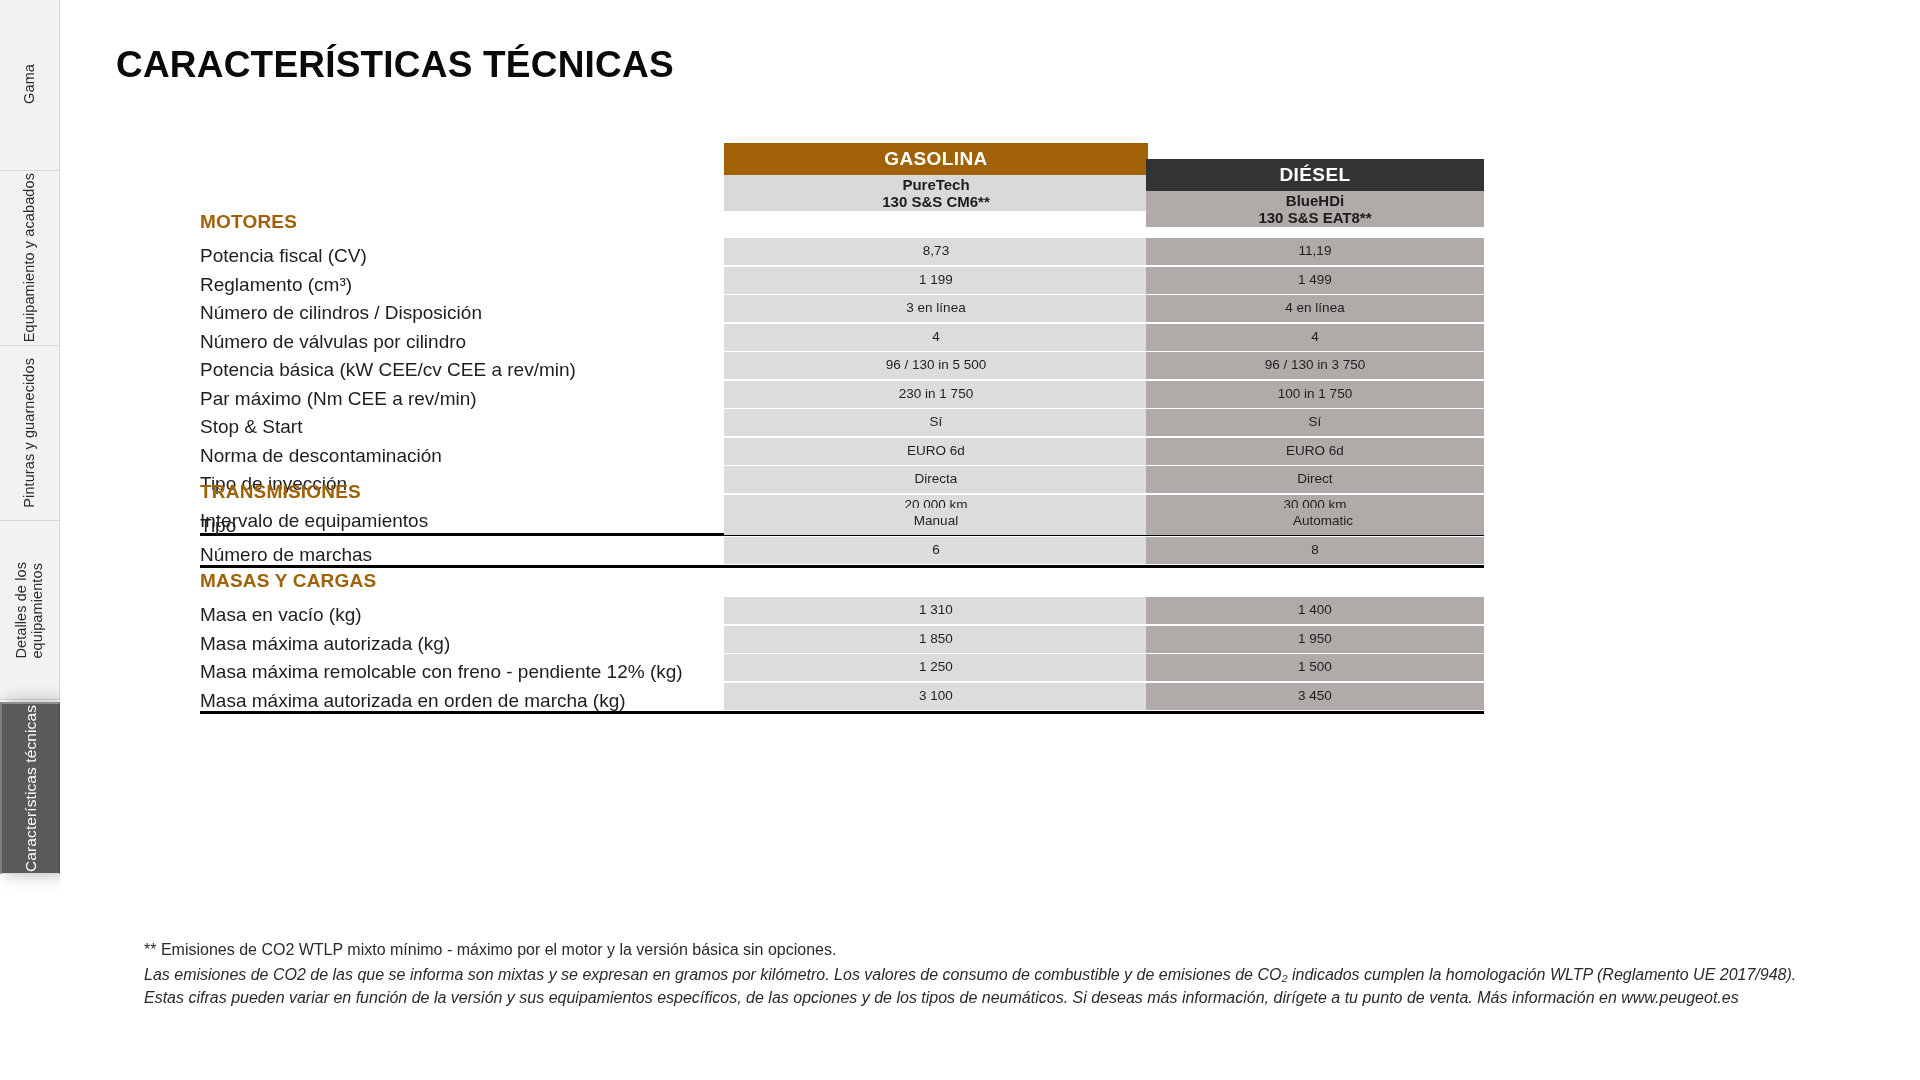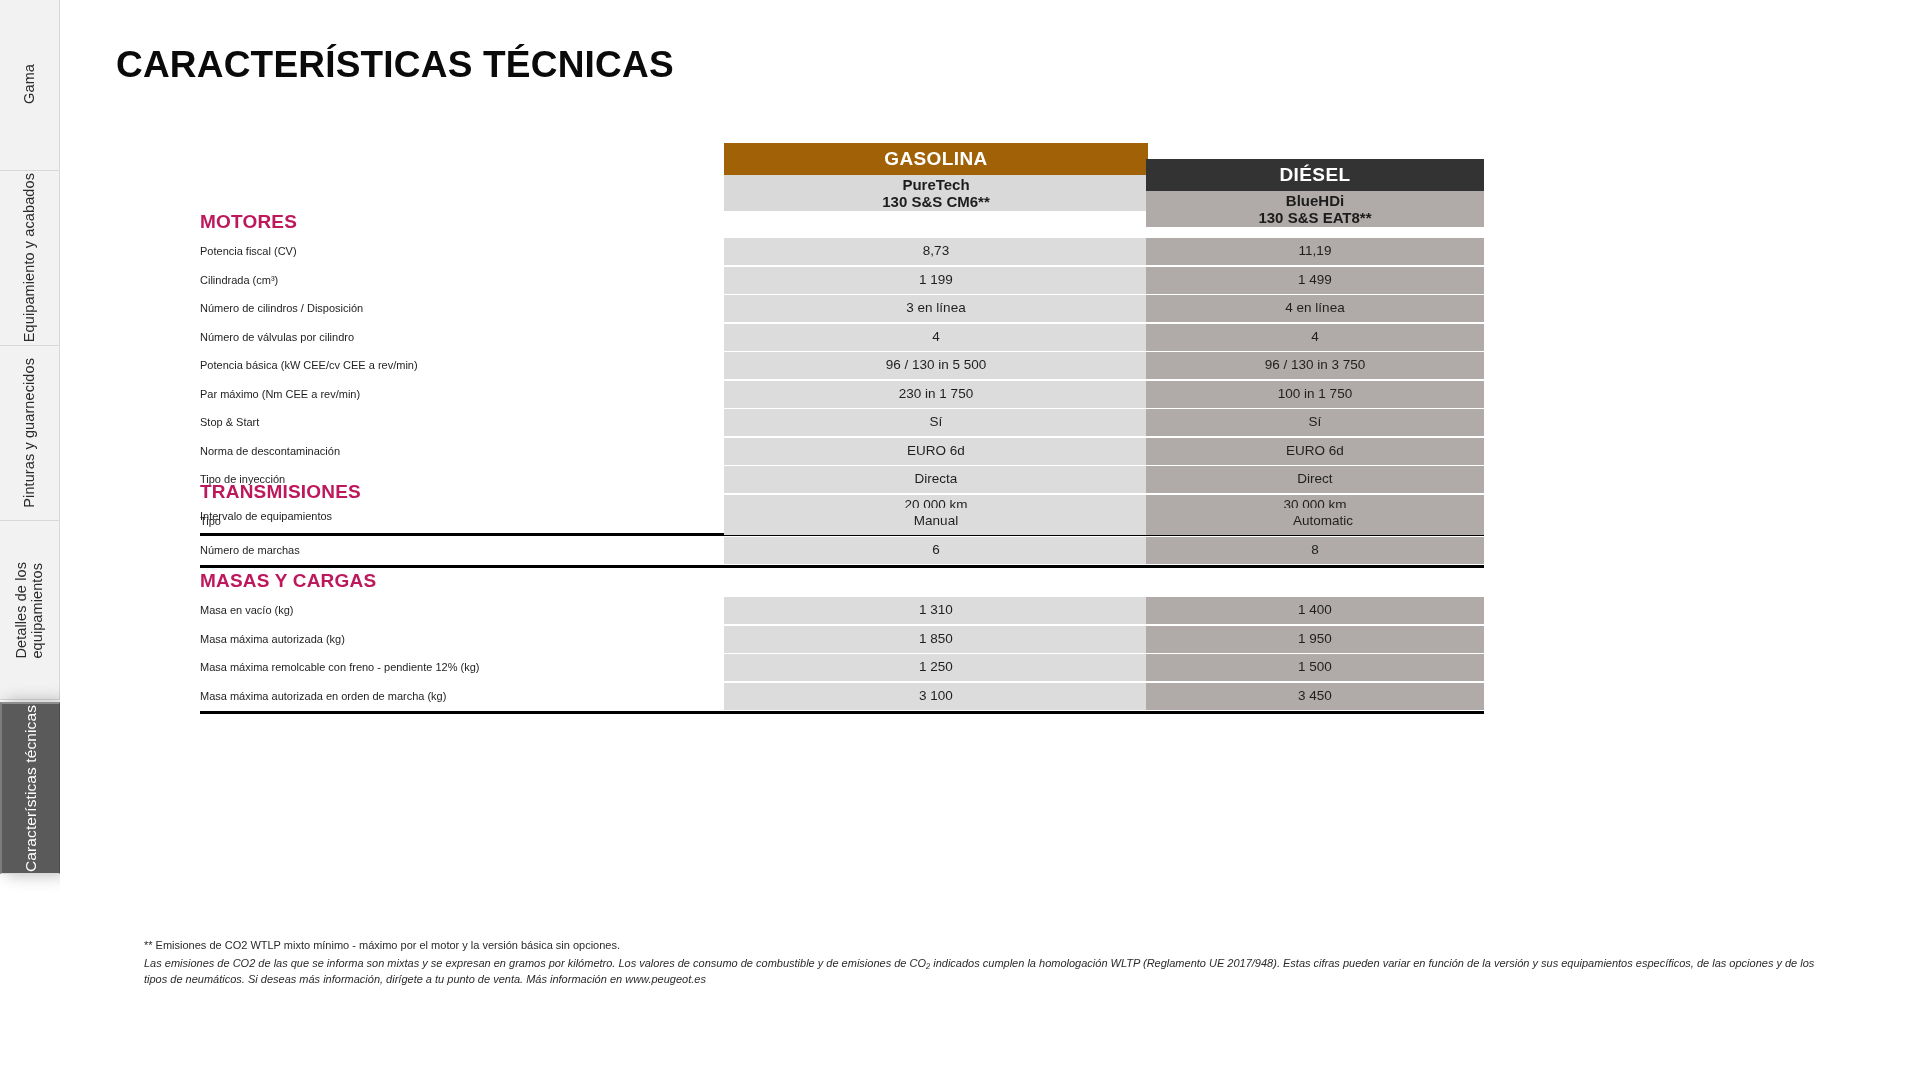--- a/index.html
+++ b/index.html
@@ -108,29 +108,29 @@
   .gas .ch-top { background: #a16207; }
   .gas .ch-sub { background: #d9d9d9; }
   .die .ch-top { background: #333333; }
   .die .ch-sub { background: #b0aaa8; }
 
   
   .section-title {
     position: absolute;
     font-size: 19px;
     font-weight: bold;
-    color: #be185d;
+    color: #a16207;
     letter-spacing: 0.2px;
     white-space: nowrap;
   }
 
   .row-label {
     position: absolute;
     left: 140px;
-    font-size: 11px;
+    font-size: 19px;
     color: #1e1e1e;
     white-space: nowrap;
     line-height: 1;
   }
 
   .cell {
     position: absolute;
     box-sizing: border-box;
     display: flex;
     flex-direction: column;
@@ -150,21 +150,21 @@
     height: 3px;
     background: #000000;
   }
 
   
   #footnotes {
     position: absolute;
     left: 84px;
     top: 938px;
     width: 1690px;
-    font-size: 11px;
+    font-size: 16px;
     line-height: 1.45;
     color: #2a2a2a;
   }
   #footnotes p { margin: 0; }
   #footnotes .fn2 { margin-top: 2px; font-style: italic; }
 </style>
 </head>
 <body>
 
 <div id="sidebar">
@@ -208,21 +208,21 @@
     </div>
   <div id="table-body">
       <div class="section-title" style="left: 140px; top: 211px;">MOTORES</div>
       <div class="row-label" style="top: 246px;">Potencia fiscal (CV)</div>
       <div class="cell gas" style="left: 664px; top: 238px; width: 424px; height: 27px;">
         <div>8,73</div>
       </div>
       <div class="cell die" style="left: 1086px; top: 238px; width: 338px; height: 27px;">
         <div>11,19</div>
       </div>
-      <div class="row-label" style="top: 274.5px;">Cilindrada (cm³)</div>
+      <div class="row-label" style="top: 274.5px;">Reglamento (cm³)</div>
       <div class="cell gas" style="left: 664px; top: 266.5px; width: 424px; height: 27px;">
         <div>1 199</div>
       </div>
       <div class="cell die" style="left: 1086px; top: 266.5px; width: 338px; height: 27px;">
         <div>1 499</div>
       </div>
       <div class="row-label" style="top: 303px;">Número de cilindros / Disposición</div>
       <div class="cell gas" style="left: 664px; top: 295px; width: 424px; height: 27px;">
         <div>3 en línea</div>
       </div>

